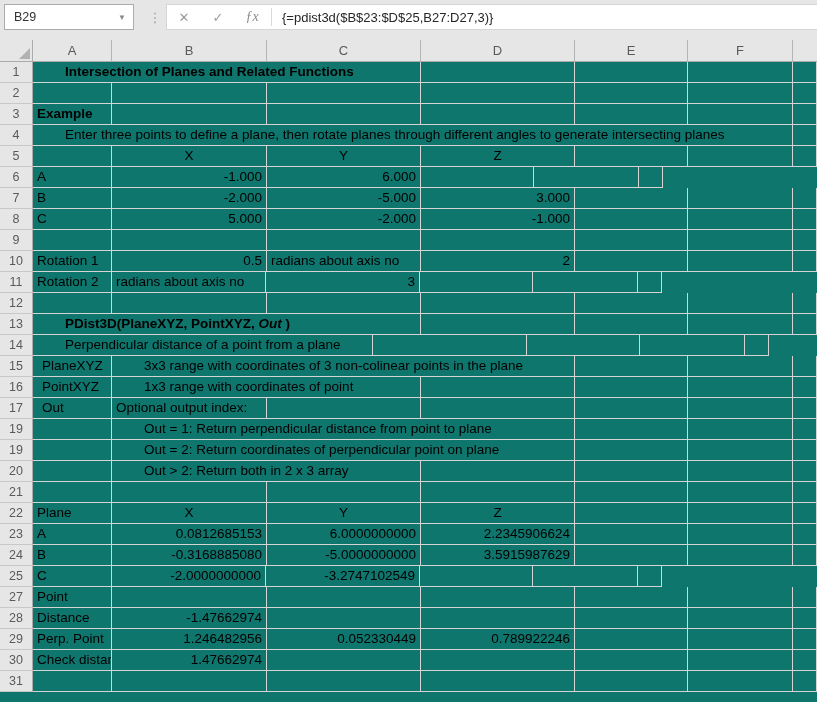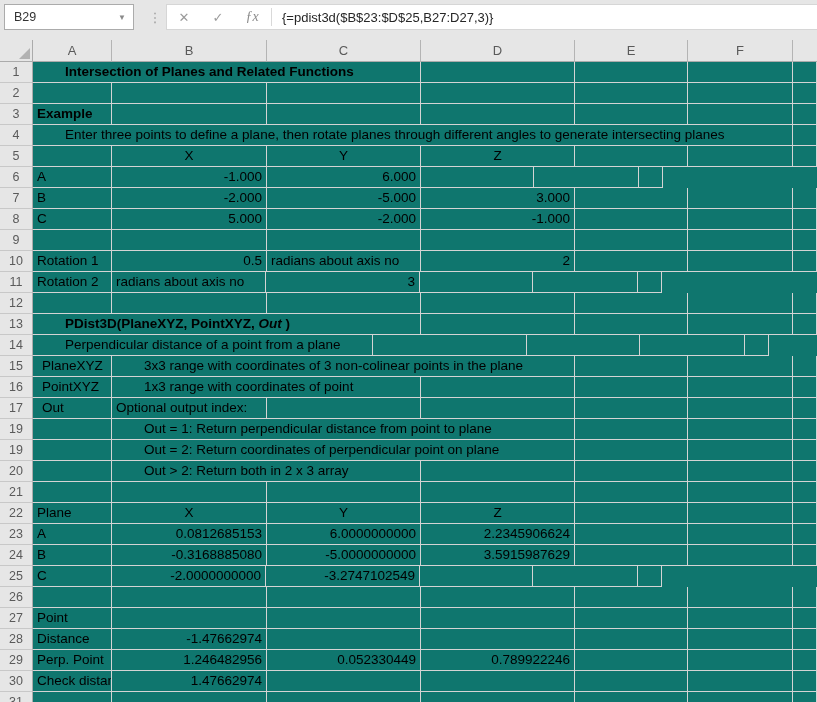--- a/index.html
+++ b/index.html
@@ -304,30 +304,20 @@
       <div class="grow">
         <div class="rhead">25</div>
         <div class="cell" style="width: 79px;">C</div>
         <div class="cell a-r" style="width: 154px;">-2.0000000000</div>
         <div class="cell a-r" style="width: 154px;">-3.2747102549</div>
         <div class="cell" style="width: 113px;"></div>
         <div class="cell" style="width: 105px;"></div>
         <div class="cell" style="width: 24px;"></div>
       </div>
       <div class="grow">
-        <div class="rhead">26</div>
-        <div class="cell" style="width: 79px;"></div>
-        <div class="cell" style="width: 155px;"></div>
-        <div class="cell" style="width: 154px;"></div>
-        <div class="cell" style="width: 154px;"></div>
-        <div class="cell" style="width: 113px;"></div>
-        <div class="cell" style="width: 105px;"></div>
-        <div class="cell" style="width: 24px;"></div>
-      </div>
-      <div class="grow">
         <div class="rhead">27</div>
         <div class="cell" style="width: 79px;">Point</div>
         <div class="cell" style="width: 155px;"></div>
         <div class="cell" style="width: 154px;"></div>
         <div class="cell" style="width: 154px;"></div>
         <div class="cell" style="width: 113px;"></div>
         <div class="cell" style="width: 105px;"></div>
         <div class="cell" style="width: 24px;"></div>
       </div>
       <div class="grow">

